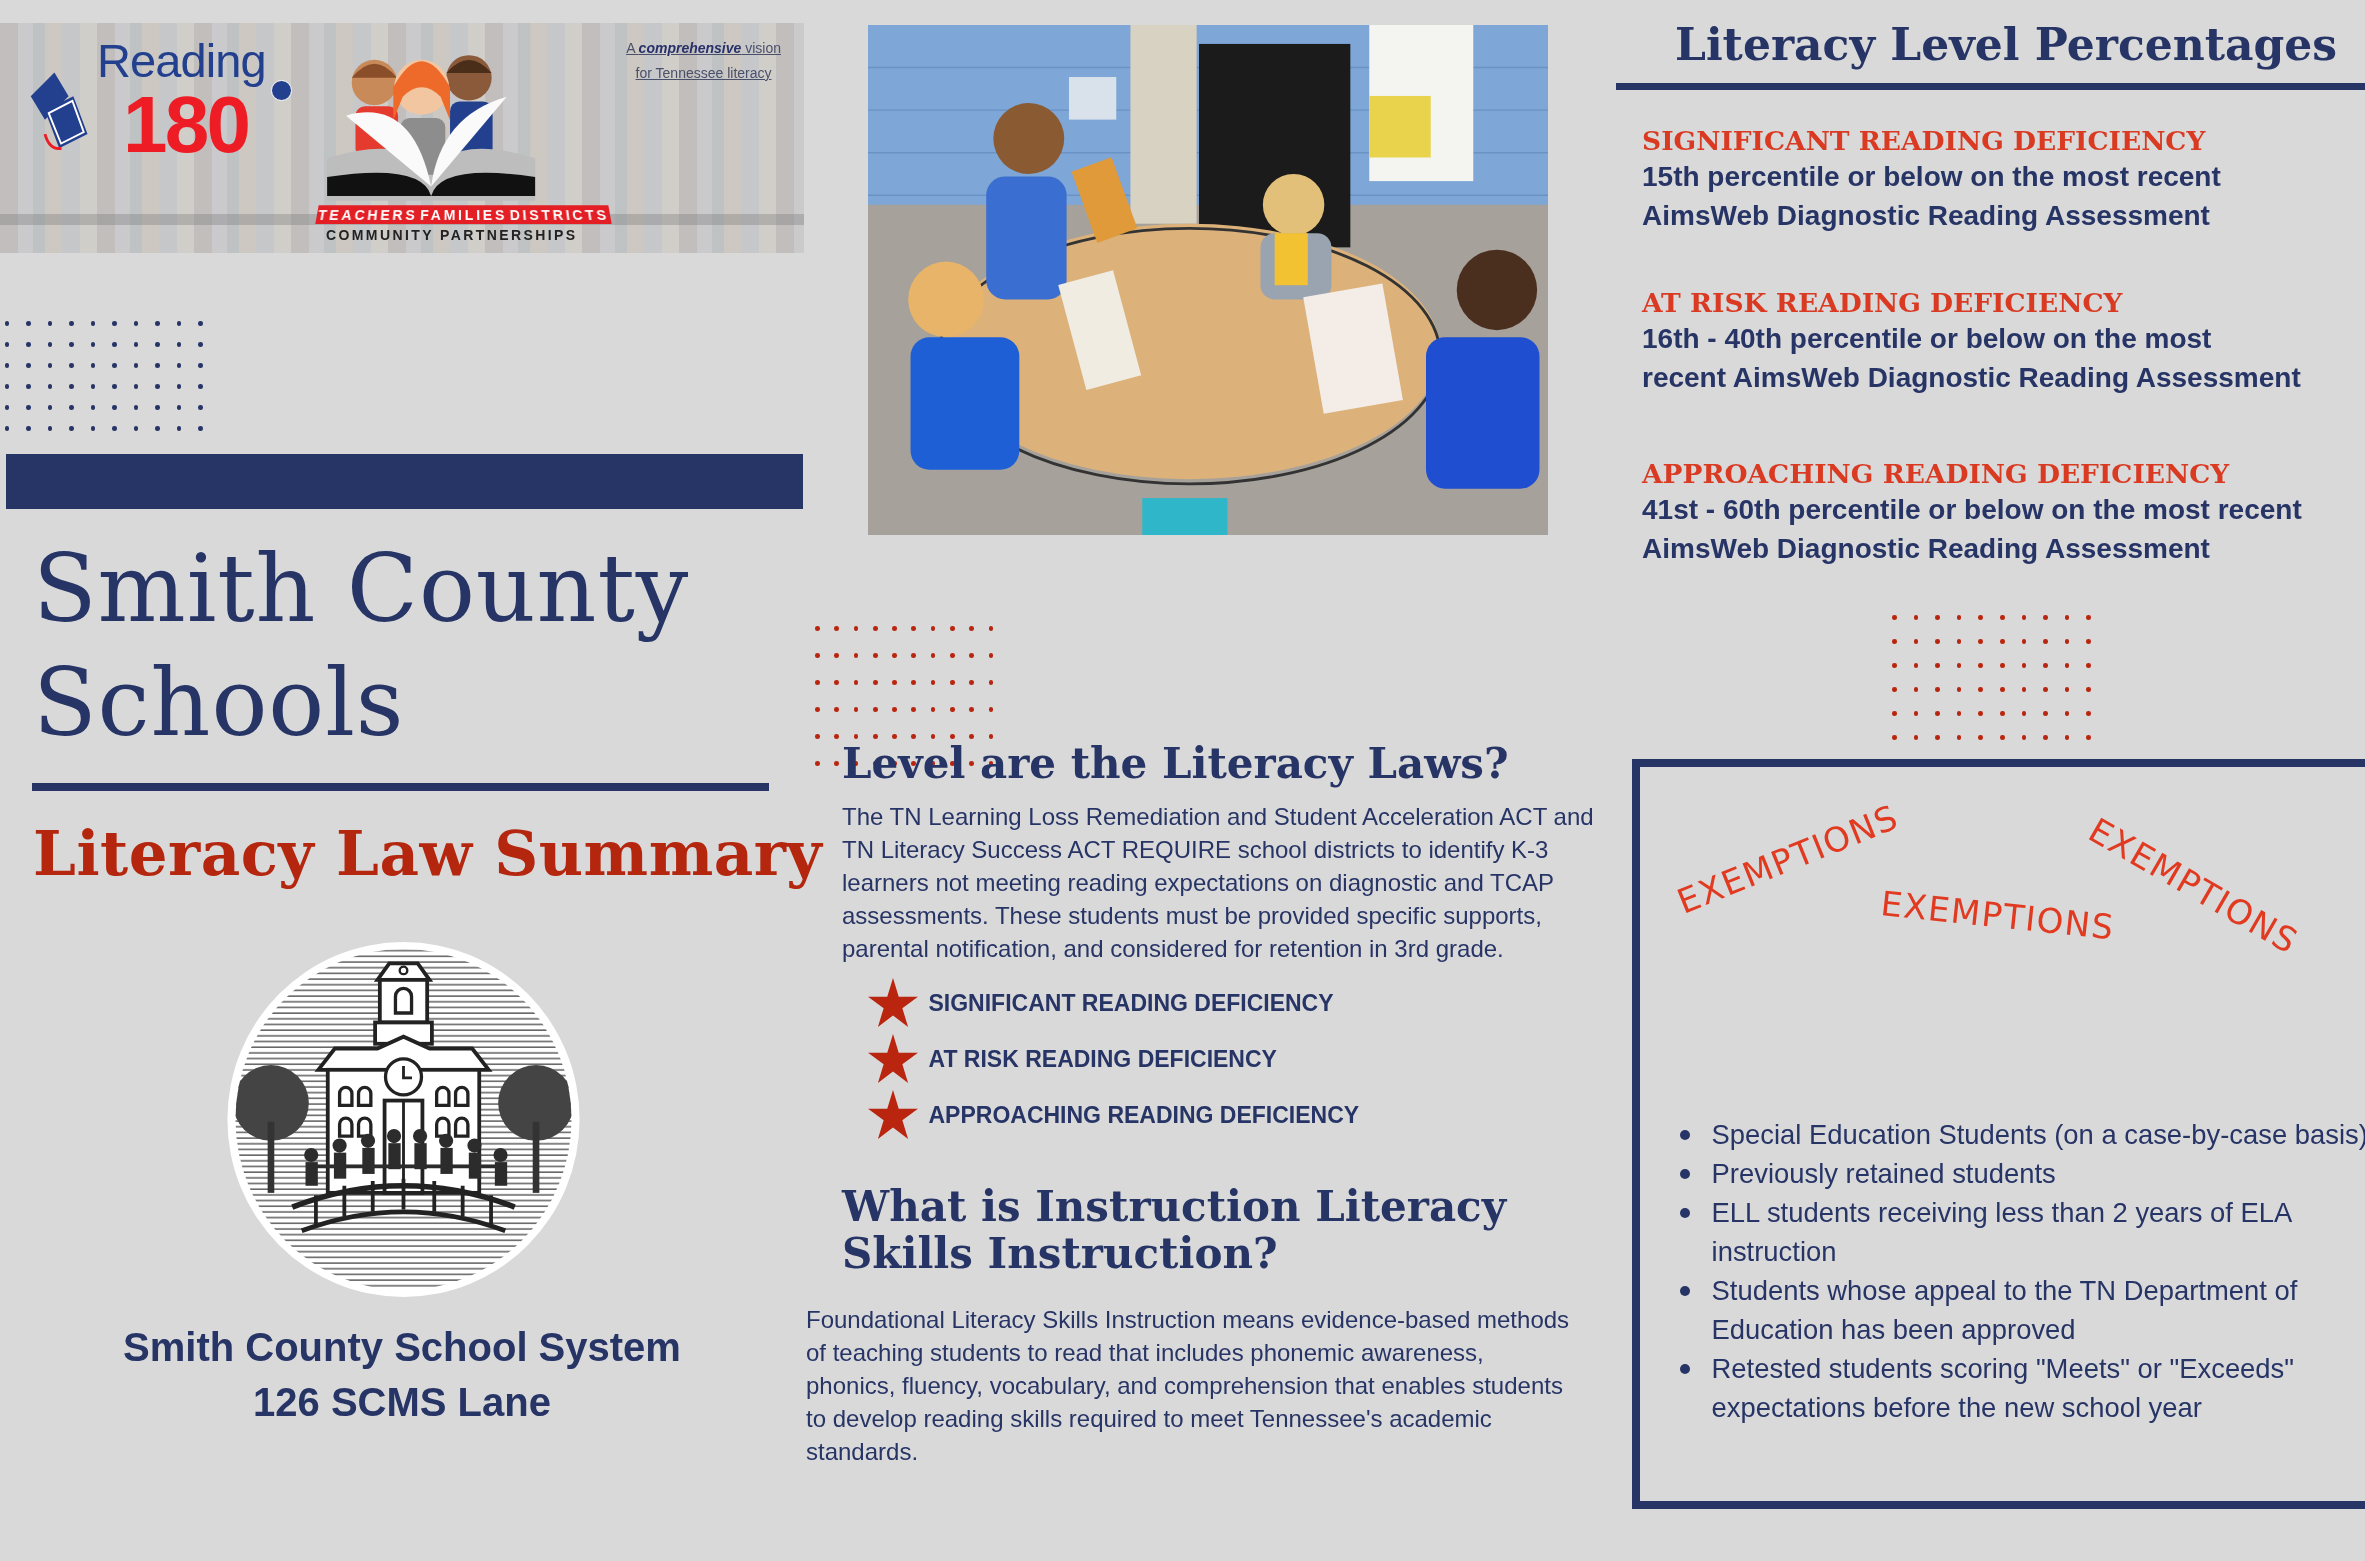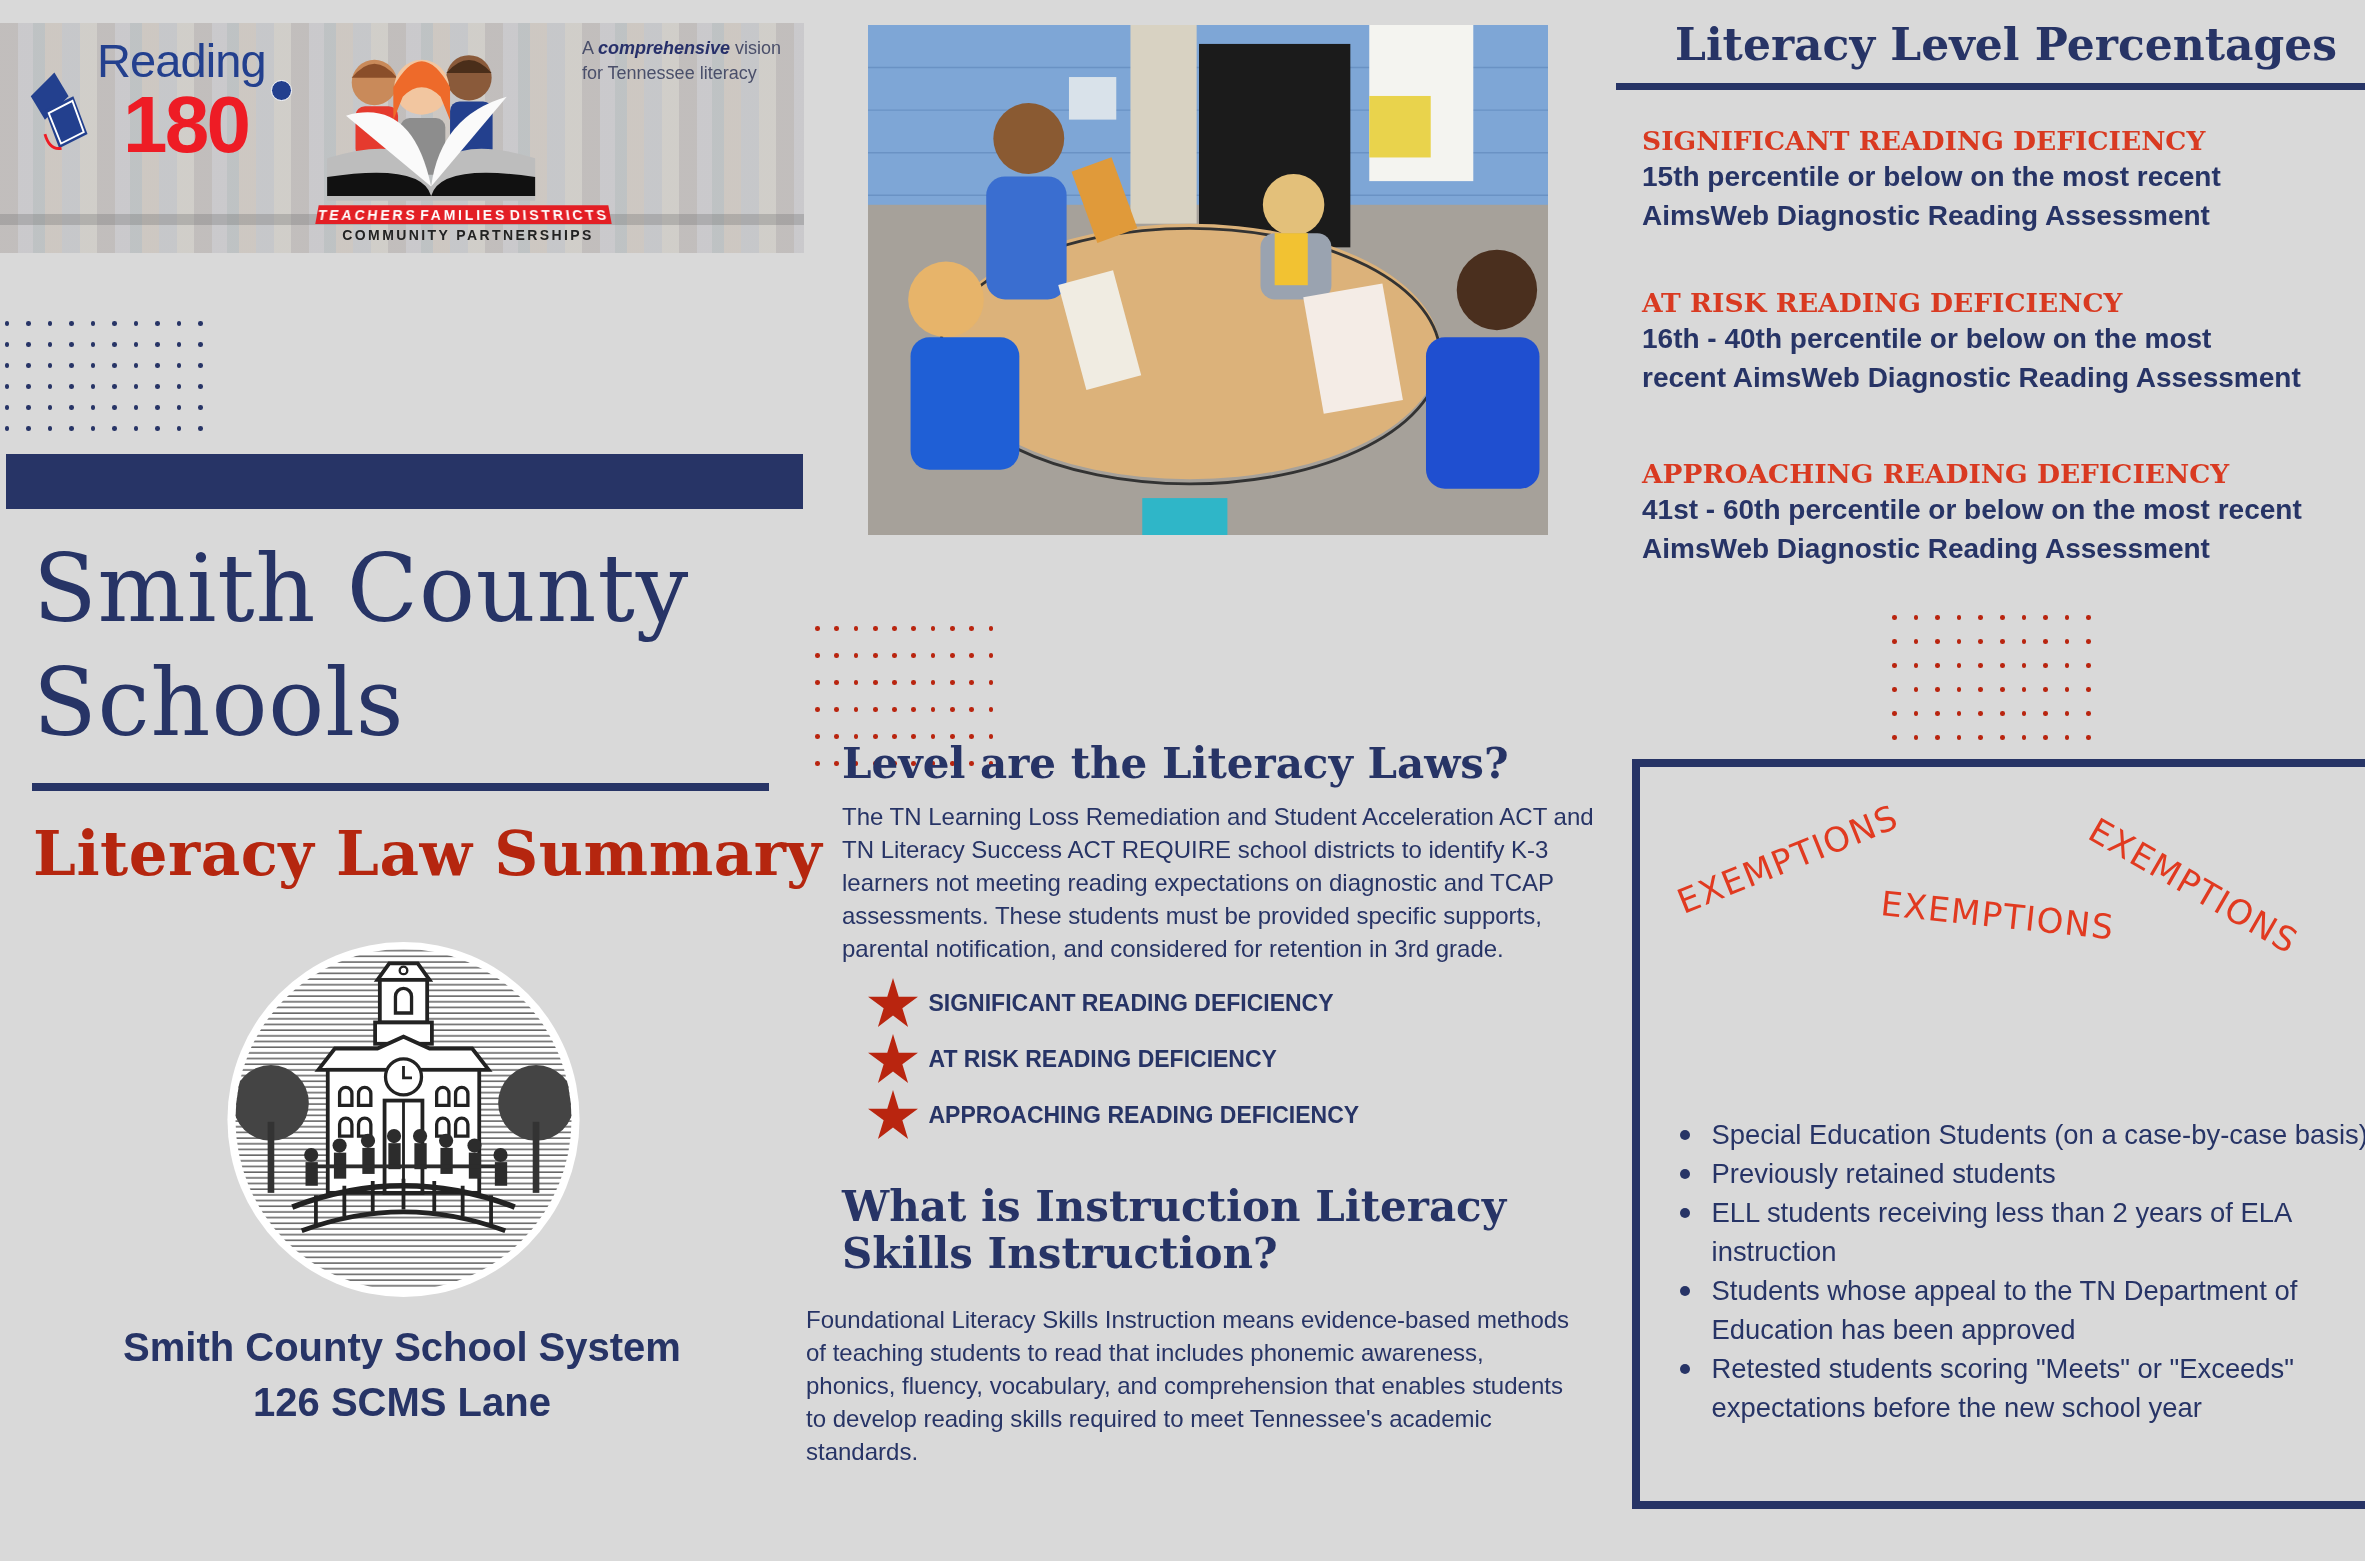--- a/index.html
+++ b/index.html
@@ -18,25 +18,25 @@
     background:
       linear-gradient(rgba(215,215,215,0.72), rgba(215,215,215,0.72)),
       repeating-linear-gradient(90deg, #8a7d78 0 18px, #a9a6b0 18px 33px, #7f8d92 33px 45px, #b4a08c 45px 62px, #9b9fa8 62px 80px, #c0b7a6 80px 97px);
     overflow: hidden;
   }
   .banner .shelf { position: absolute; left: 0; right: 0; bottom: 28px; height: 11.4px; background: rgba(120,120,120,0.35); }
   .r360-word { position: absolute; left: 97px; top: 9.5px; font-size: 47px; color: #23408e; font-weight: 400; letter-spacing: -0.9px; }
   .r360-num { position: absolute; left: 123px; top: 56px; font-size: 80px; font-weight: 700; color: #ee1c25; letter-spacing: -2.8px; }
   .r360-book { position: absolute; left: 26px; top: 40px; width: 71px; height: 90px; }
   .tn-badge { position: absolute; left: 271px; top: 57px; width: 21px; height: 21px; border-radius: 50%; background: #23408e; border: 1.4px solid #fff; box-sizing: border-box; }
-  .tagline { position: absolute; right: 23px; top: 13.2px; text-align: left; font-size: 18px; line-height: 24.6px; color: #4a4f6a; }
+  .tagline { position: absolute; right: 23px; top: 13.2px; text-align: center; font-size: 14px; line-height: 24.6px; color: #4a4f6a; text-decoration: underline; }
   .tagline em { color: #27306a; font-weight: 700; font-style: italic; }
   .kids { position: absolute; left: 308px; top: 16.6px; width: 303px; height: 208px; }
   .ribbon { position: absolute; left: 317px; top: 182px; width: 293px; height: 19px; background: #e31e24; transform: perspective(142px) rotateX(10deg); color: #fff; font-weight: 700; font-size: 14px; letter-spacing: 2.8px; display:flex; justify-content: space-around; align-items:center; }
-  .community { position: absolute; left: 326px; top: 204px; width: 284px; text-align: center; font-weight: 700; font-size: 14px; letter-spacing: 2.4px; color: #222; }
+  .community { position: absolute; left: 326px; top: 204px; width: 284px; text-align: left; font-weight: 700; font-size: 14px; letter-spacing: 2.4px; color: #222; }
 
   
   .dots { display: grid; }
   .dots span { border-radius: 50%; }
 
   .navy-bar { left: 5.7px; top: 454px; width: 797px; height: 55px; background: #273466; }
   .title-main {
     left: 33px; top: 532px; font-size: 93px; line-height: 114px; color: #273466;
     font-weight: 400; letter-spacing: 0.9px;
   }

